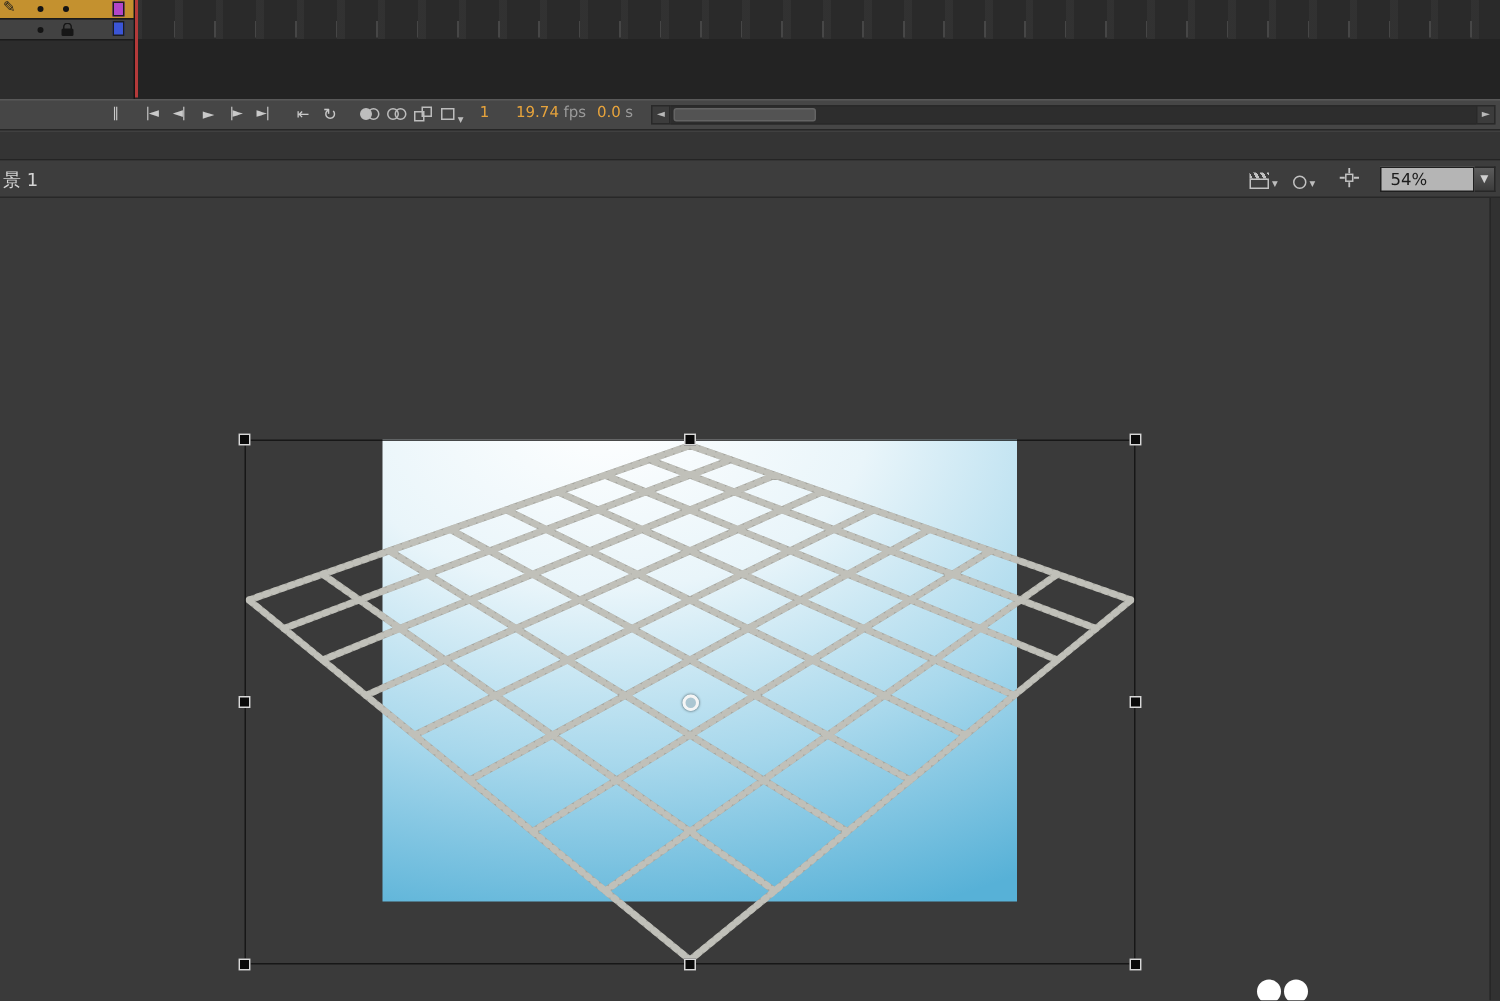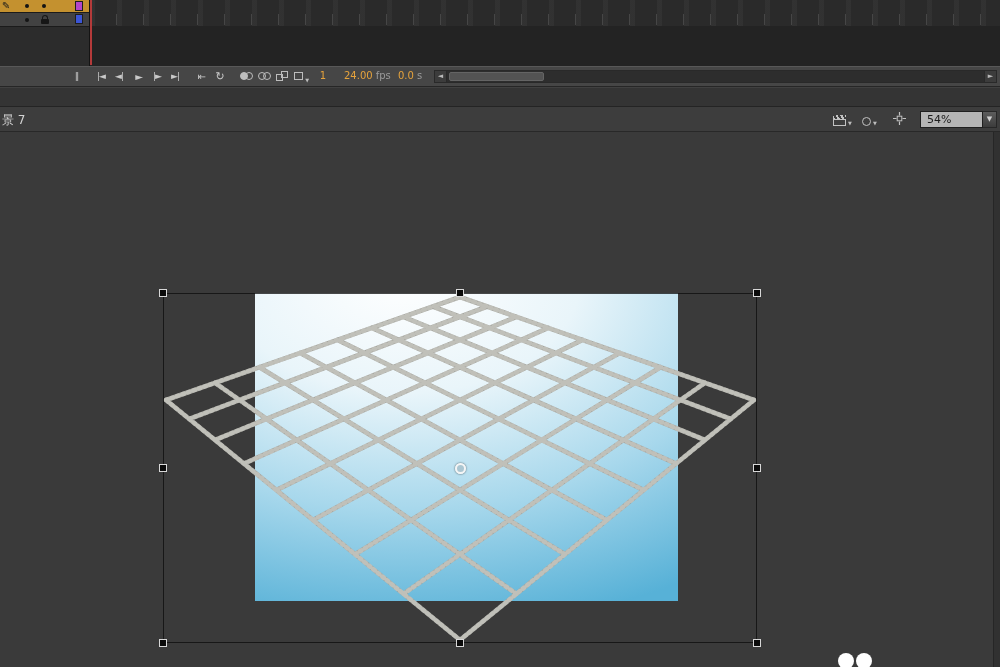--- a/index.html
+++ b/index.html
@@ -152,36 +152,36 @@
       </span>
     <span class="ot" id="ot-2">
         <i class="a"></i>
         <i class="b"></i>
       </span>
     <span class="ot" id="ot-3">
         <i class="a"></i>
       </span>
 
     <span class="status-num" id="frame-num">1</span>
-    <span class="status-num" id="rate"><span>24.00</span><span class="unit">fps</span></span>
+    <span class="status-num" id="rate"><span>19.74</span><span class="unit">fps</span></span>
     <span class="status-num" id="time"><span>0.0</span><span class="unit">s</span></span>
 
     <div id="hscroll">
       <span class="sb-btn">◄</span>
       <span class="sb-track">
         <span class="sb-thumb"></span>
       </span>
       <span class="sb-btn">►</span>
     </div>
   </div>
 
   <div id="panel-gap"></div>
 
   <div id="edit-bar">
-    <span id="scene-label">景 7</span>
+    <span id="scene-label">景 1</span>
 
     <span class="eb-btn" id="edit-scene-btn">
       <span class="clapper"></span>
       <span class="mini-arrow">▼</span>
     </span>
     <span class="eb-btn" id="edit-symbols-btn">
       <span class="symcircle"></span>
       <span class="mini-arrow">▼</span>
     </span>
     <span class="eb-btn" id="stage-center-btn">

